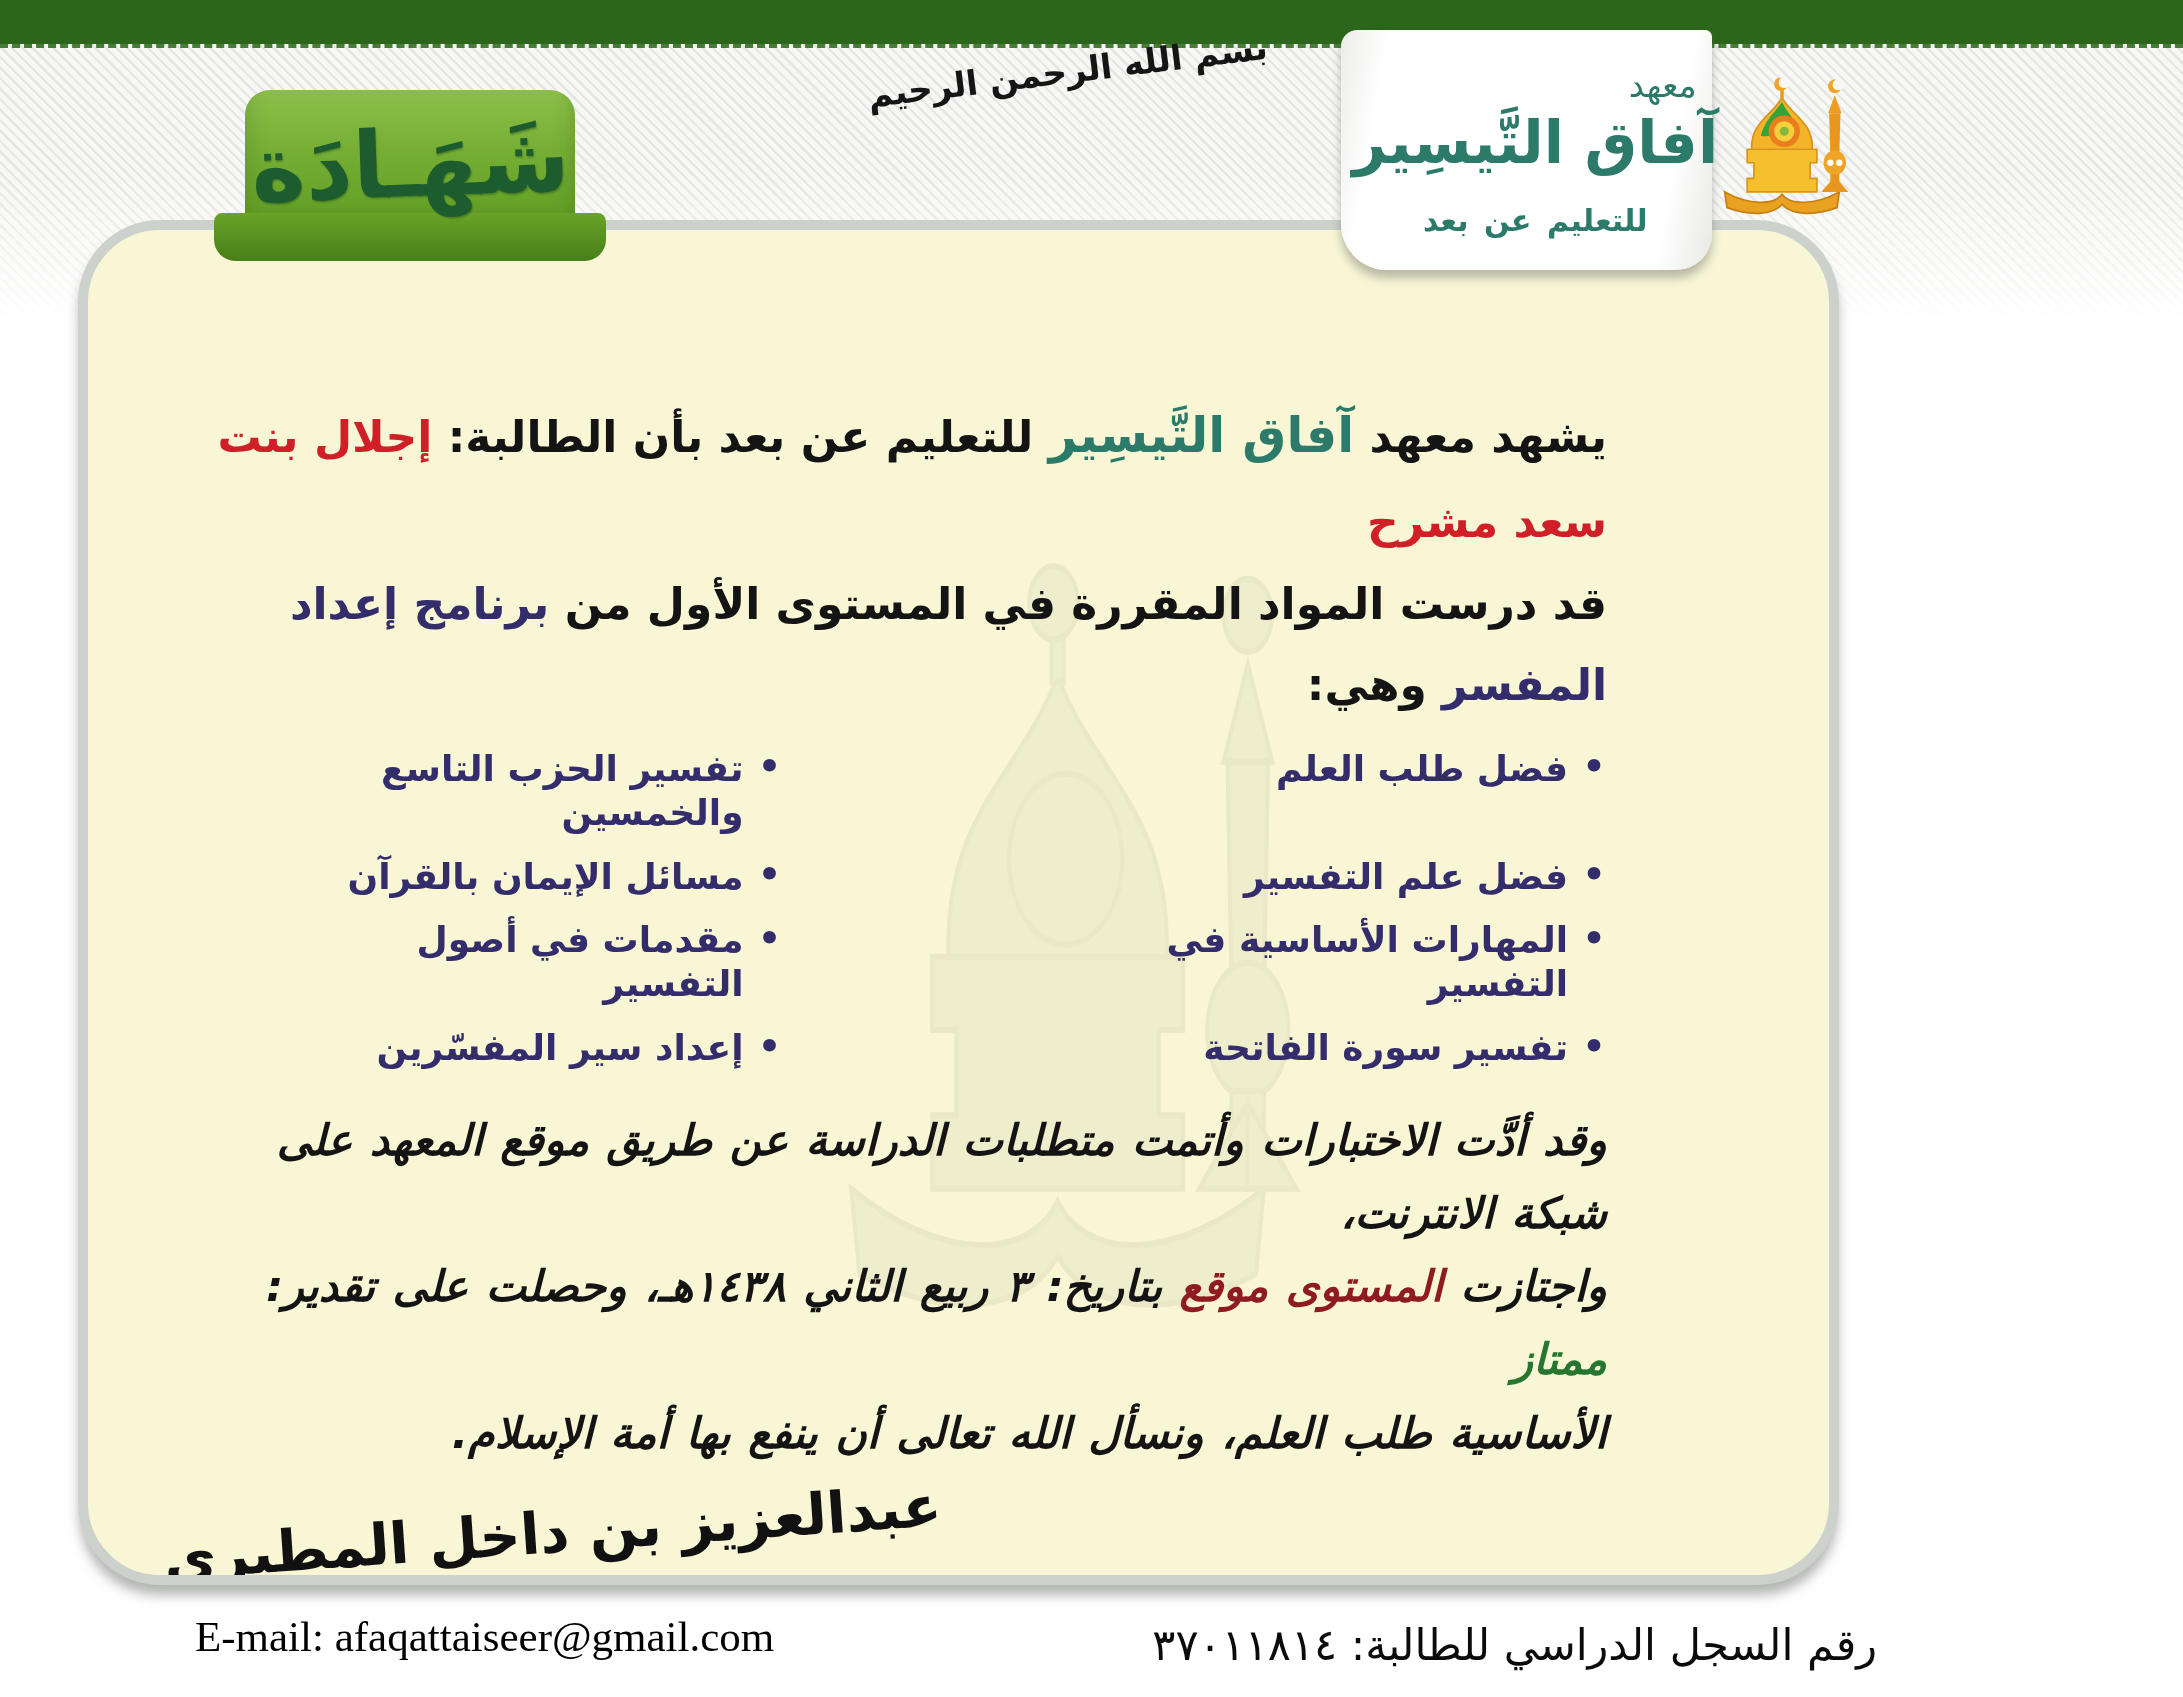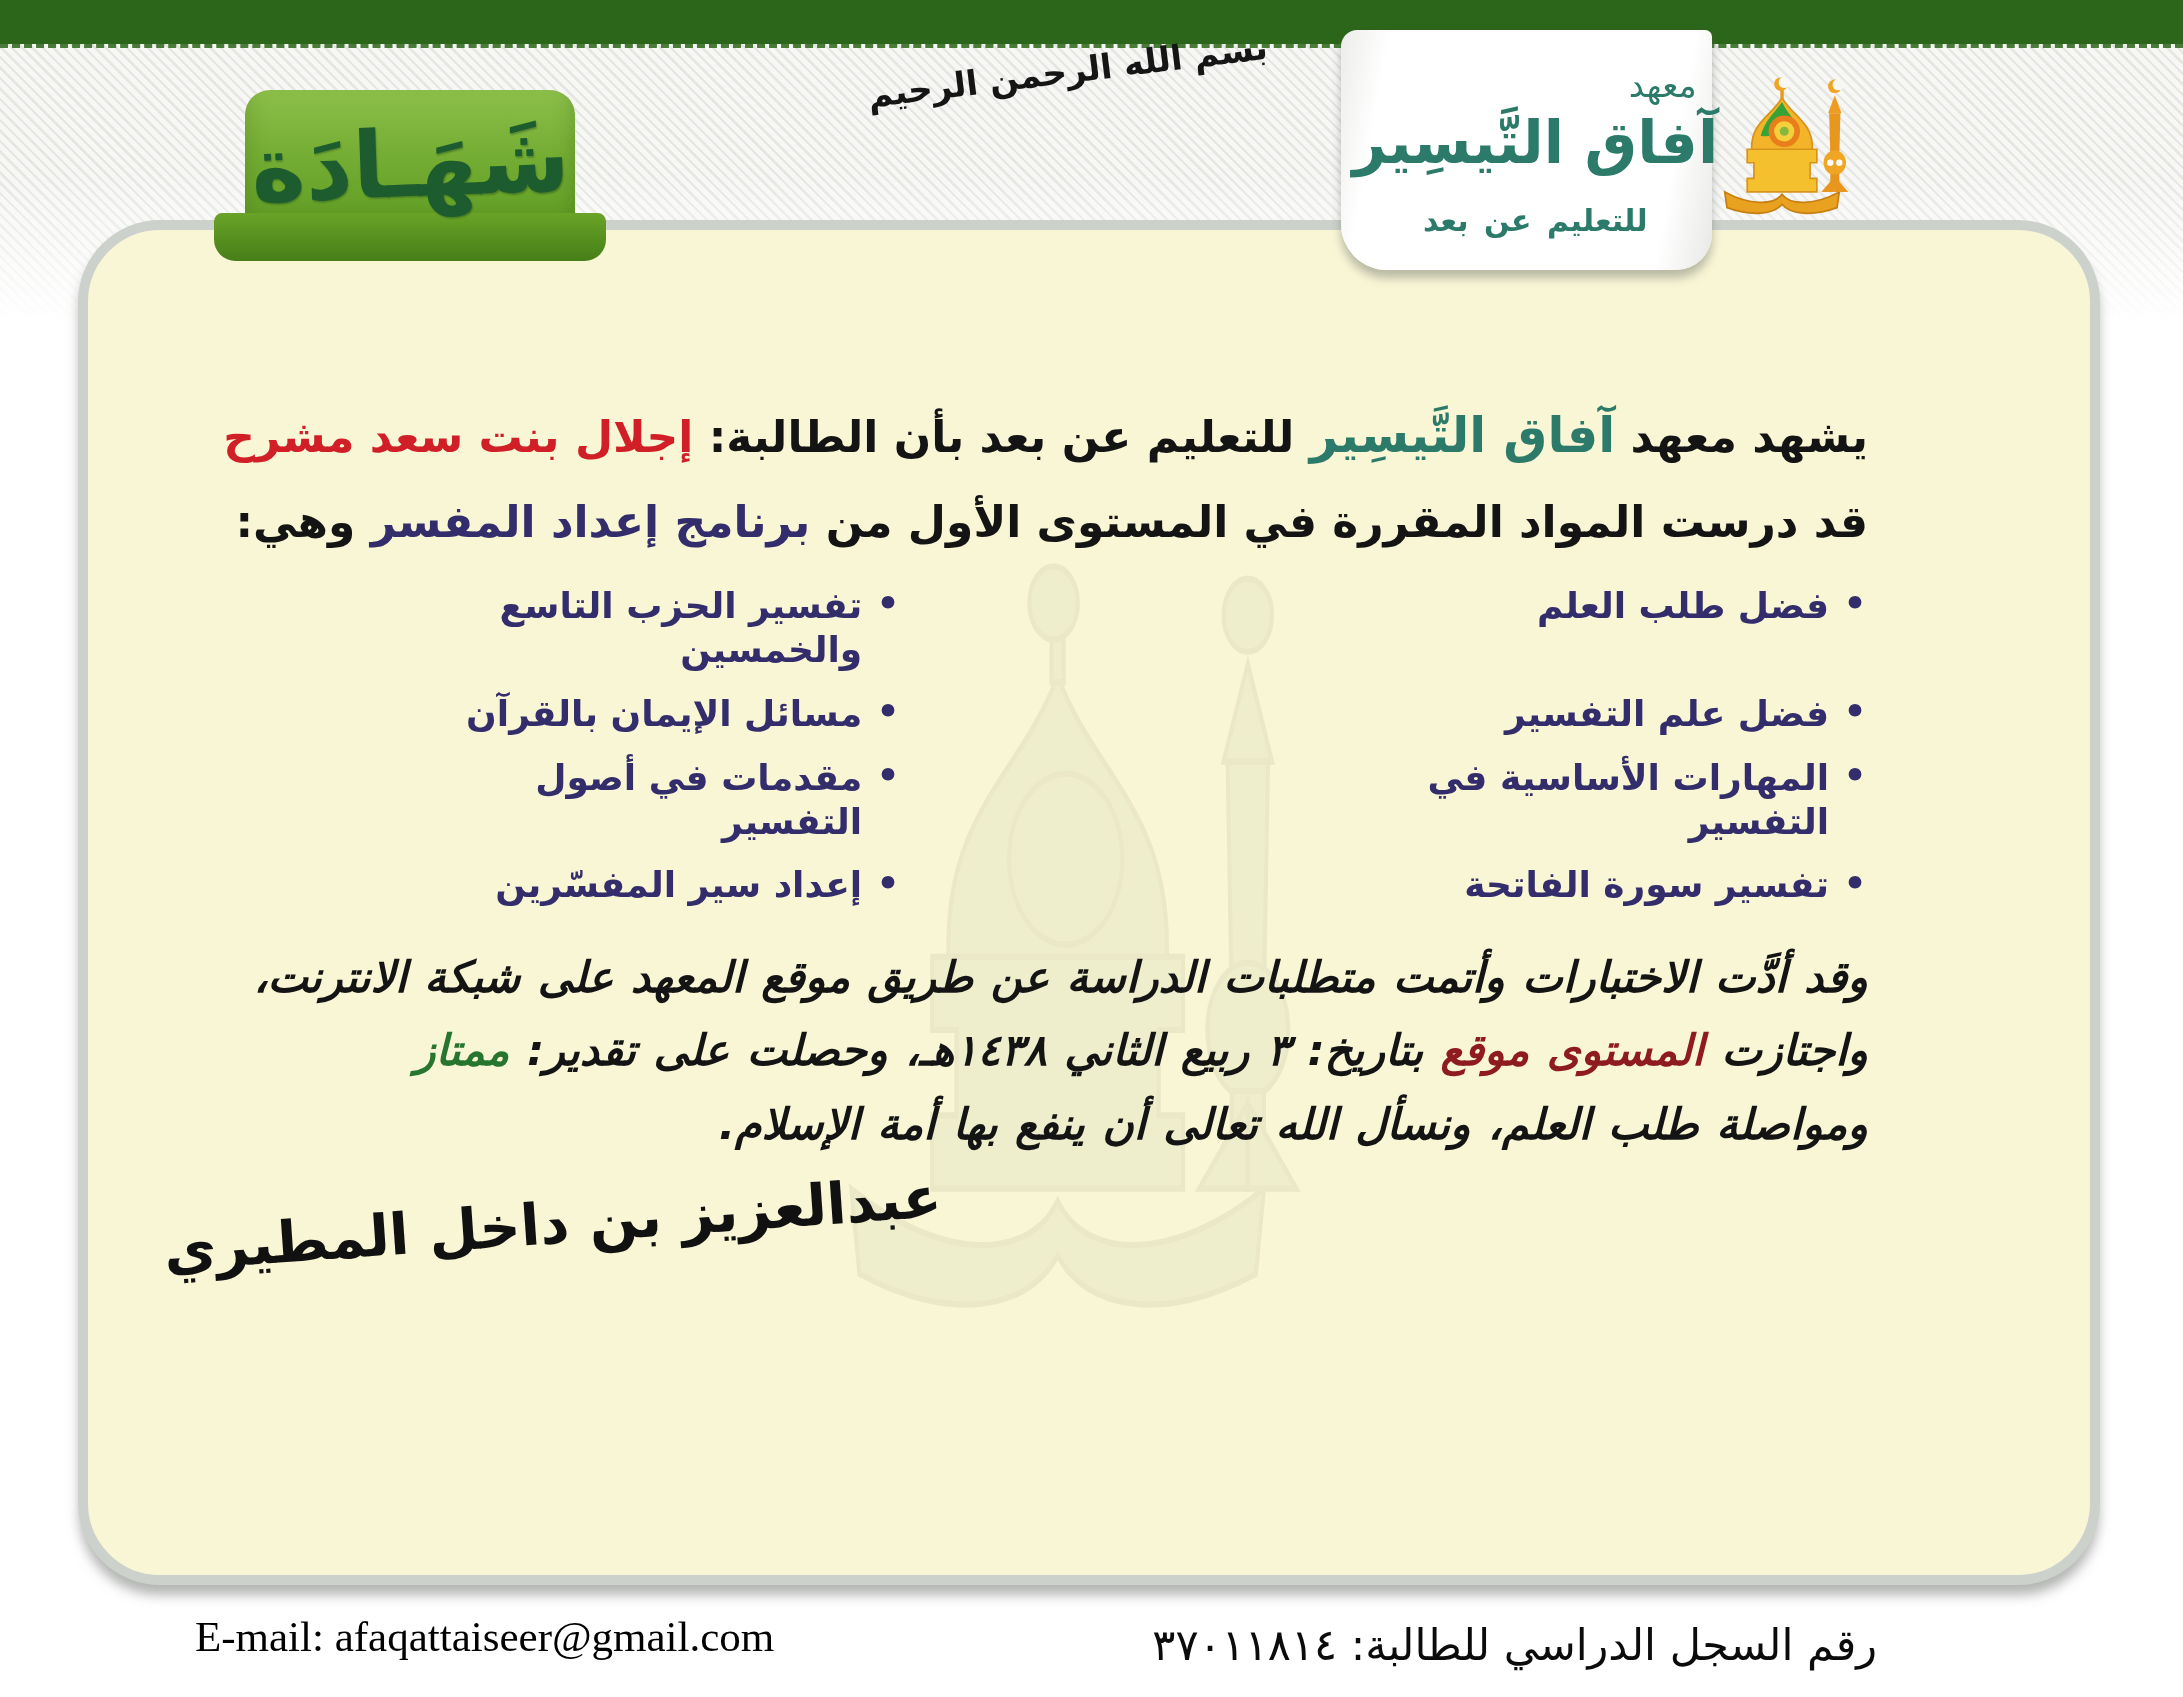--- a/index.html
+++ b/index.html
@@ -35,21 +35,21 @@
     display:flex;flex-direction:row;align-items:stretch;padding:11.5px 8.2px 8.2px 11.5px;box-sizing:border-box;}
   .logo-textcol{flex:1.15;display:flex;flex-direction:column;justify-content:center;direction:rtl;
     color:#2b7a6a;text-align:center;}
   .logo-line1{font-size:34px;font-weight:normal;align-self:flex-start;padding-right:21.4px;}
   .logo-line2{font-size:59px;font-weight:bold;line-height:1.12;margin-top:5px;white-space:nowrap;}
   .logo-line3{font-size:30px;font-weight:bold;margin-top:27px;word-spacing:5px;}
   .logo-mosque{flex:1;display:flex;align-items:center;justify-content:center;}
   .logo-mosque svg{width:146px;height:195px;}
 
   
-  .cert-body{position:absolute;left:78px;top:220px;width:2022px;height:1365px;box-sizing:border-box;
+  .cert-body{position:absolute;left:78px;top:220px;width:1761px;height:1365px;box-sizing:border-box;
     background:#f9f6d6;border:10.7px solid #ccd1cb;border-radius:82px;z-index:3;overflow:hidden;
     box-shadow:0 11.5px 11.5px -1.6px rgba(105,110,105,.5);}
   .watermark{position:absolute;left:739px;top:312px;width:526px;height:854px;z-index:0;}
   .watermark svg{width:100%;height:100%;}
   .watermark svg *{fill:#eeedcc;stroke:#eae8c6;}
 
   .content{position:absolute;inset:0;z-index:1;direction:rtl;text-align:right;
     padding:160px 222px 0 90px;color:#141414;}
   .intro{font-size:44px;font-weight:bold;line-height:1.85;}
   .inst-name{color:#2b7a6a;font-size:1.12em;}
@@ -171,21 +171,21 @@
       </ul>
 
       <div class="para">
         <span class="pline">وقد أدَّت الاختبارات وأتمت متطلبات الدراسة عن طريق موقع المعهد على شبكة الانترنت،</span>
         <span class="pline">
           <span>واجتازت</span>
           <span class="level-name">المستوى موقع</span>
           <span>بتاريخ: ٣ ربيع الثاني ١٤٣٨هـ، وحصلت على تقدير:</span>
           <span class="grade-name">ممتاز</span>
         </span>
-        <span class="pline">ومواصلة طلب العلم، ونسأل الله تعالى أن ينفع بها أمة الإسلام.</span>
+        <span class="pline">الأساسية طلب العلم، ونسأل الله تعالى أن ينفع بها أمة الإسلام.</span>
       </div>
 
       <div class="sig">
         <div class="sig-name">عبدالعزيز بن داخل المطيري</div>
 
       </div>
 
     </div>
   </div>
 

